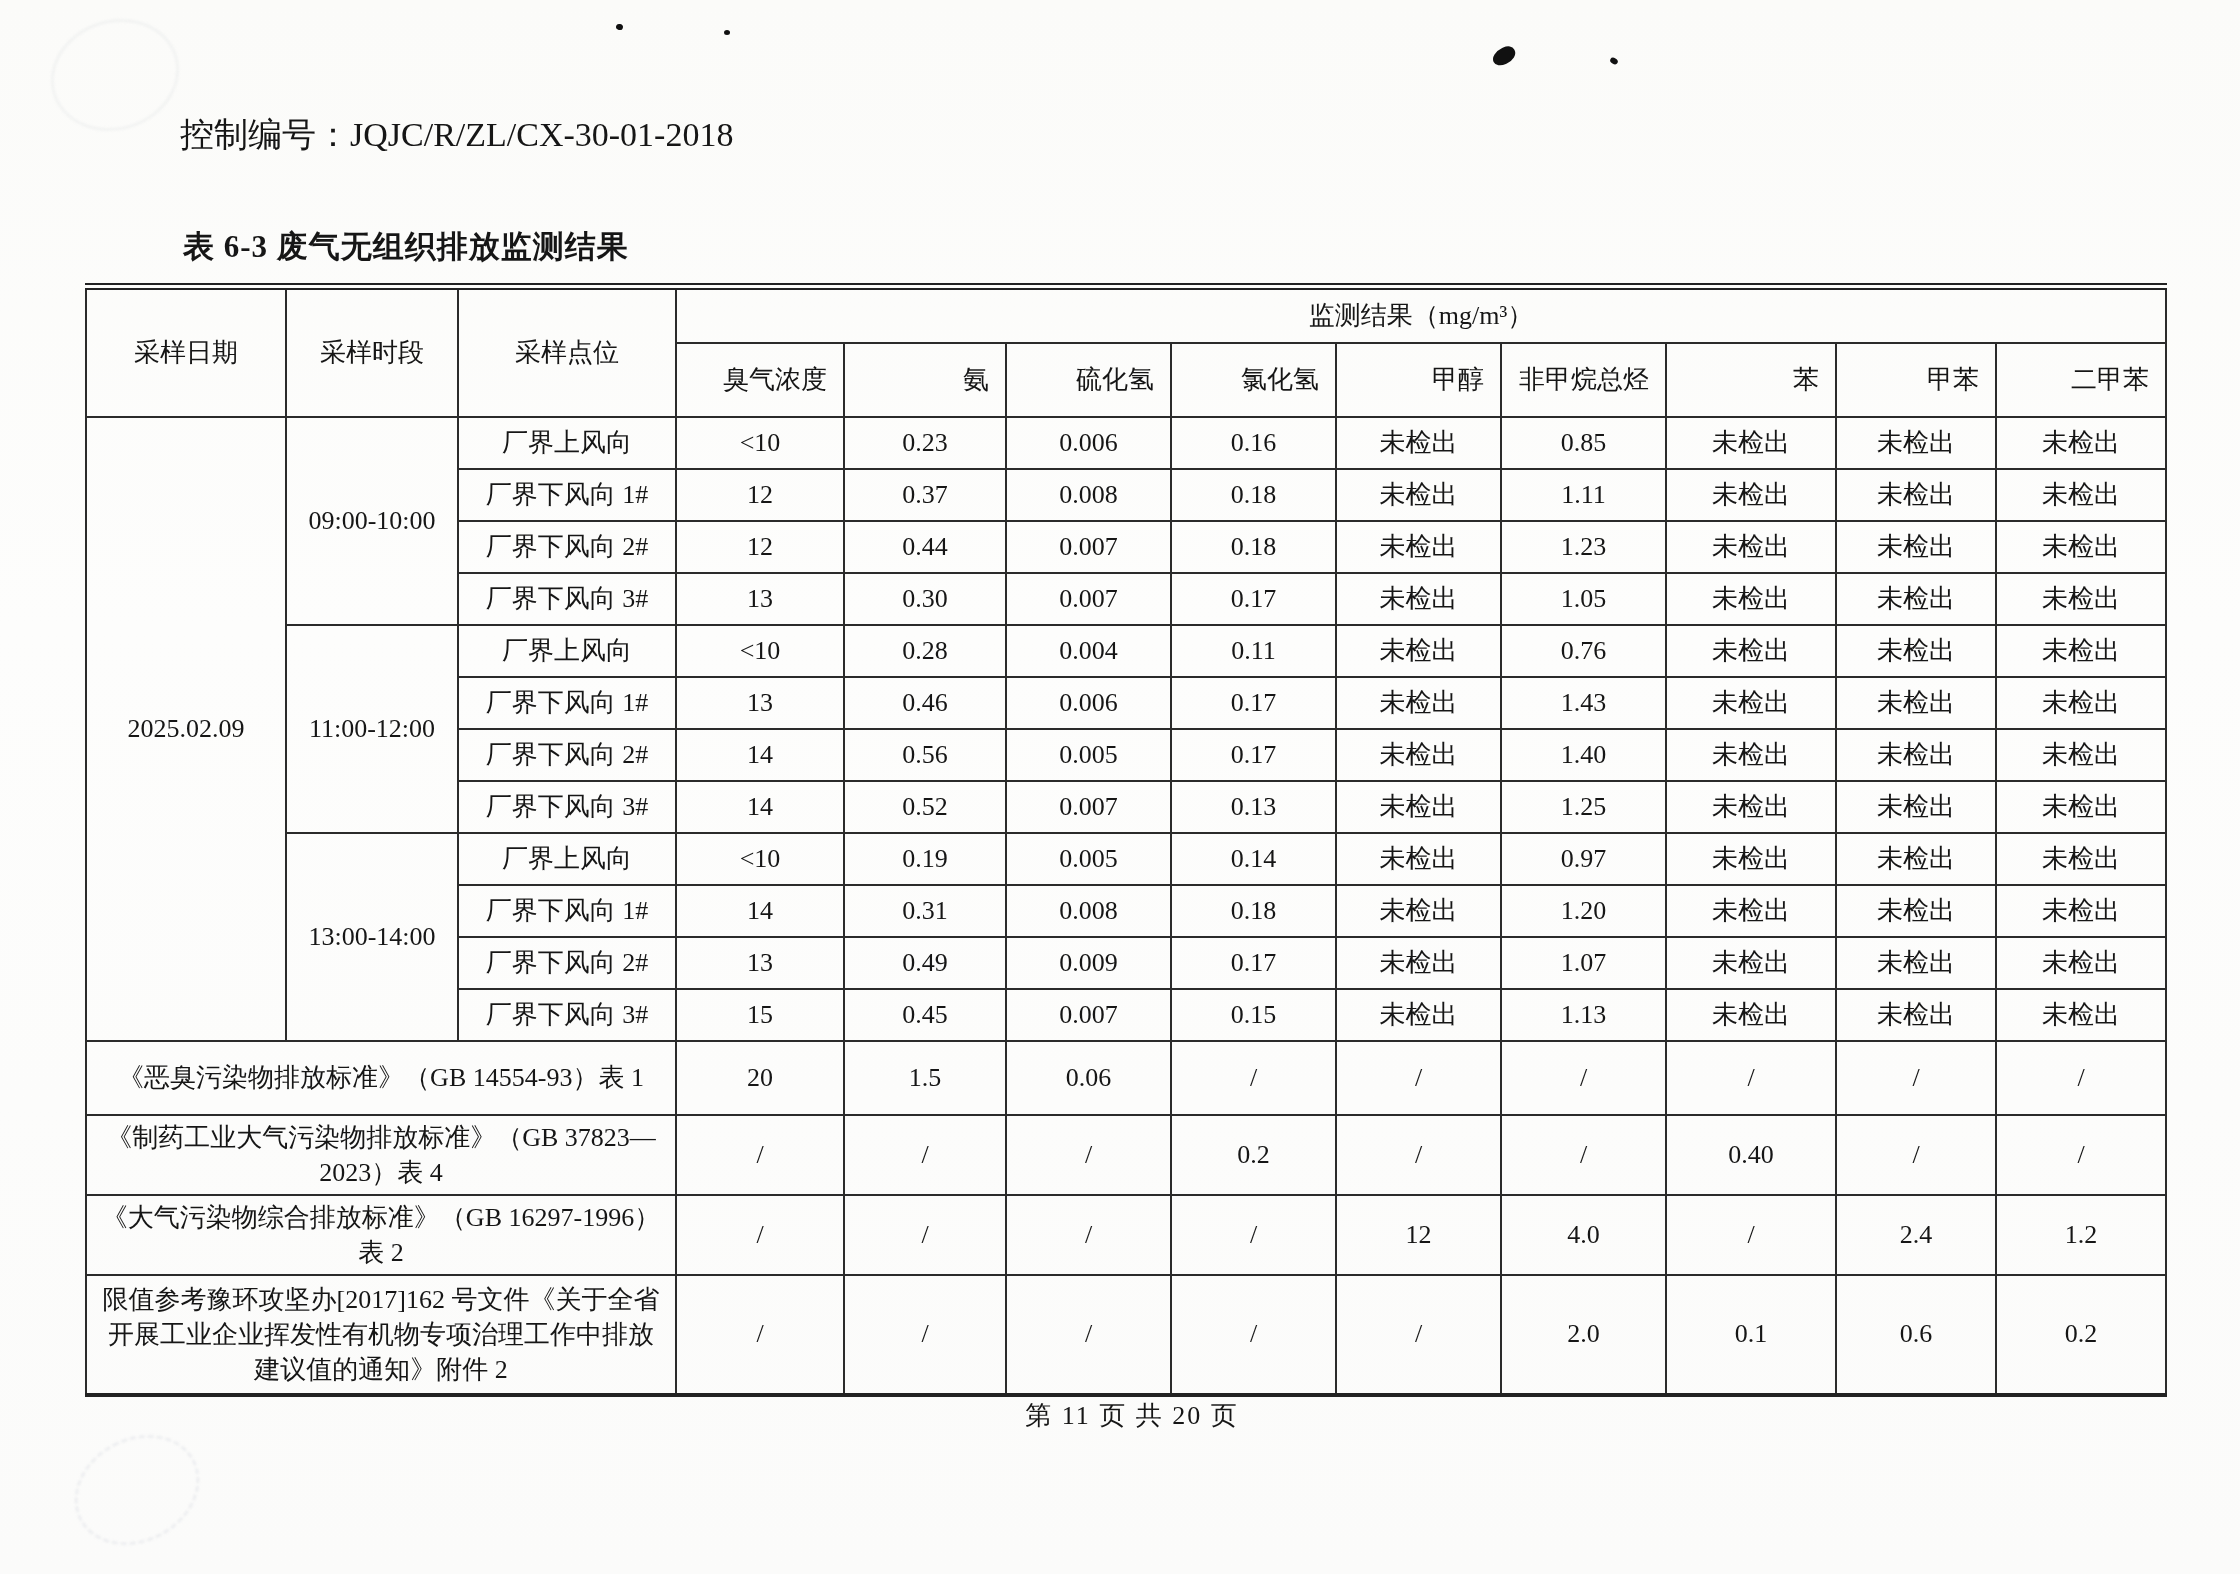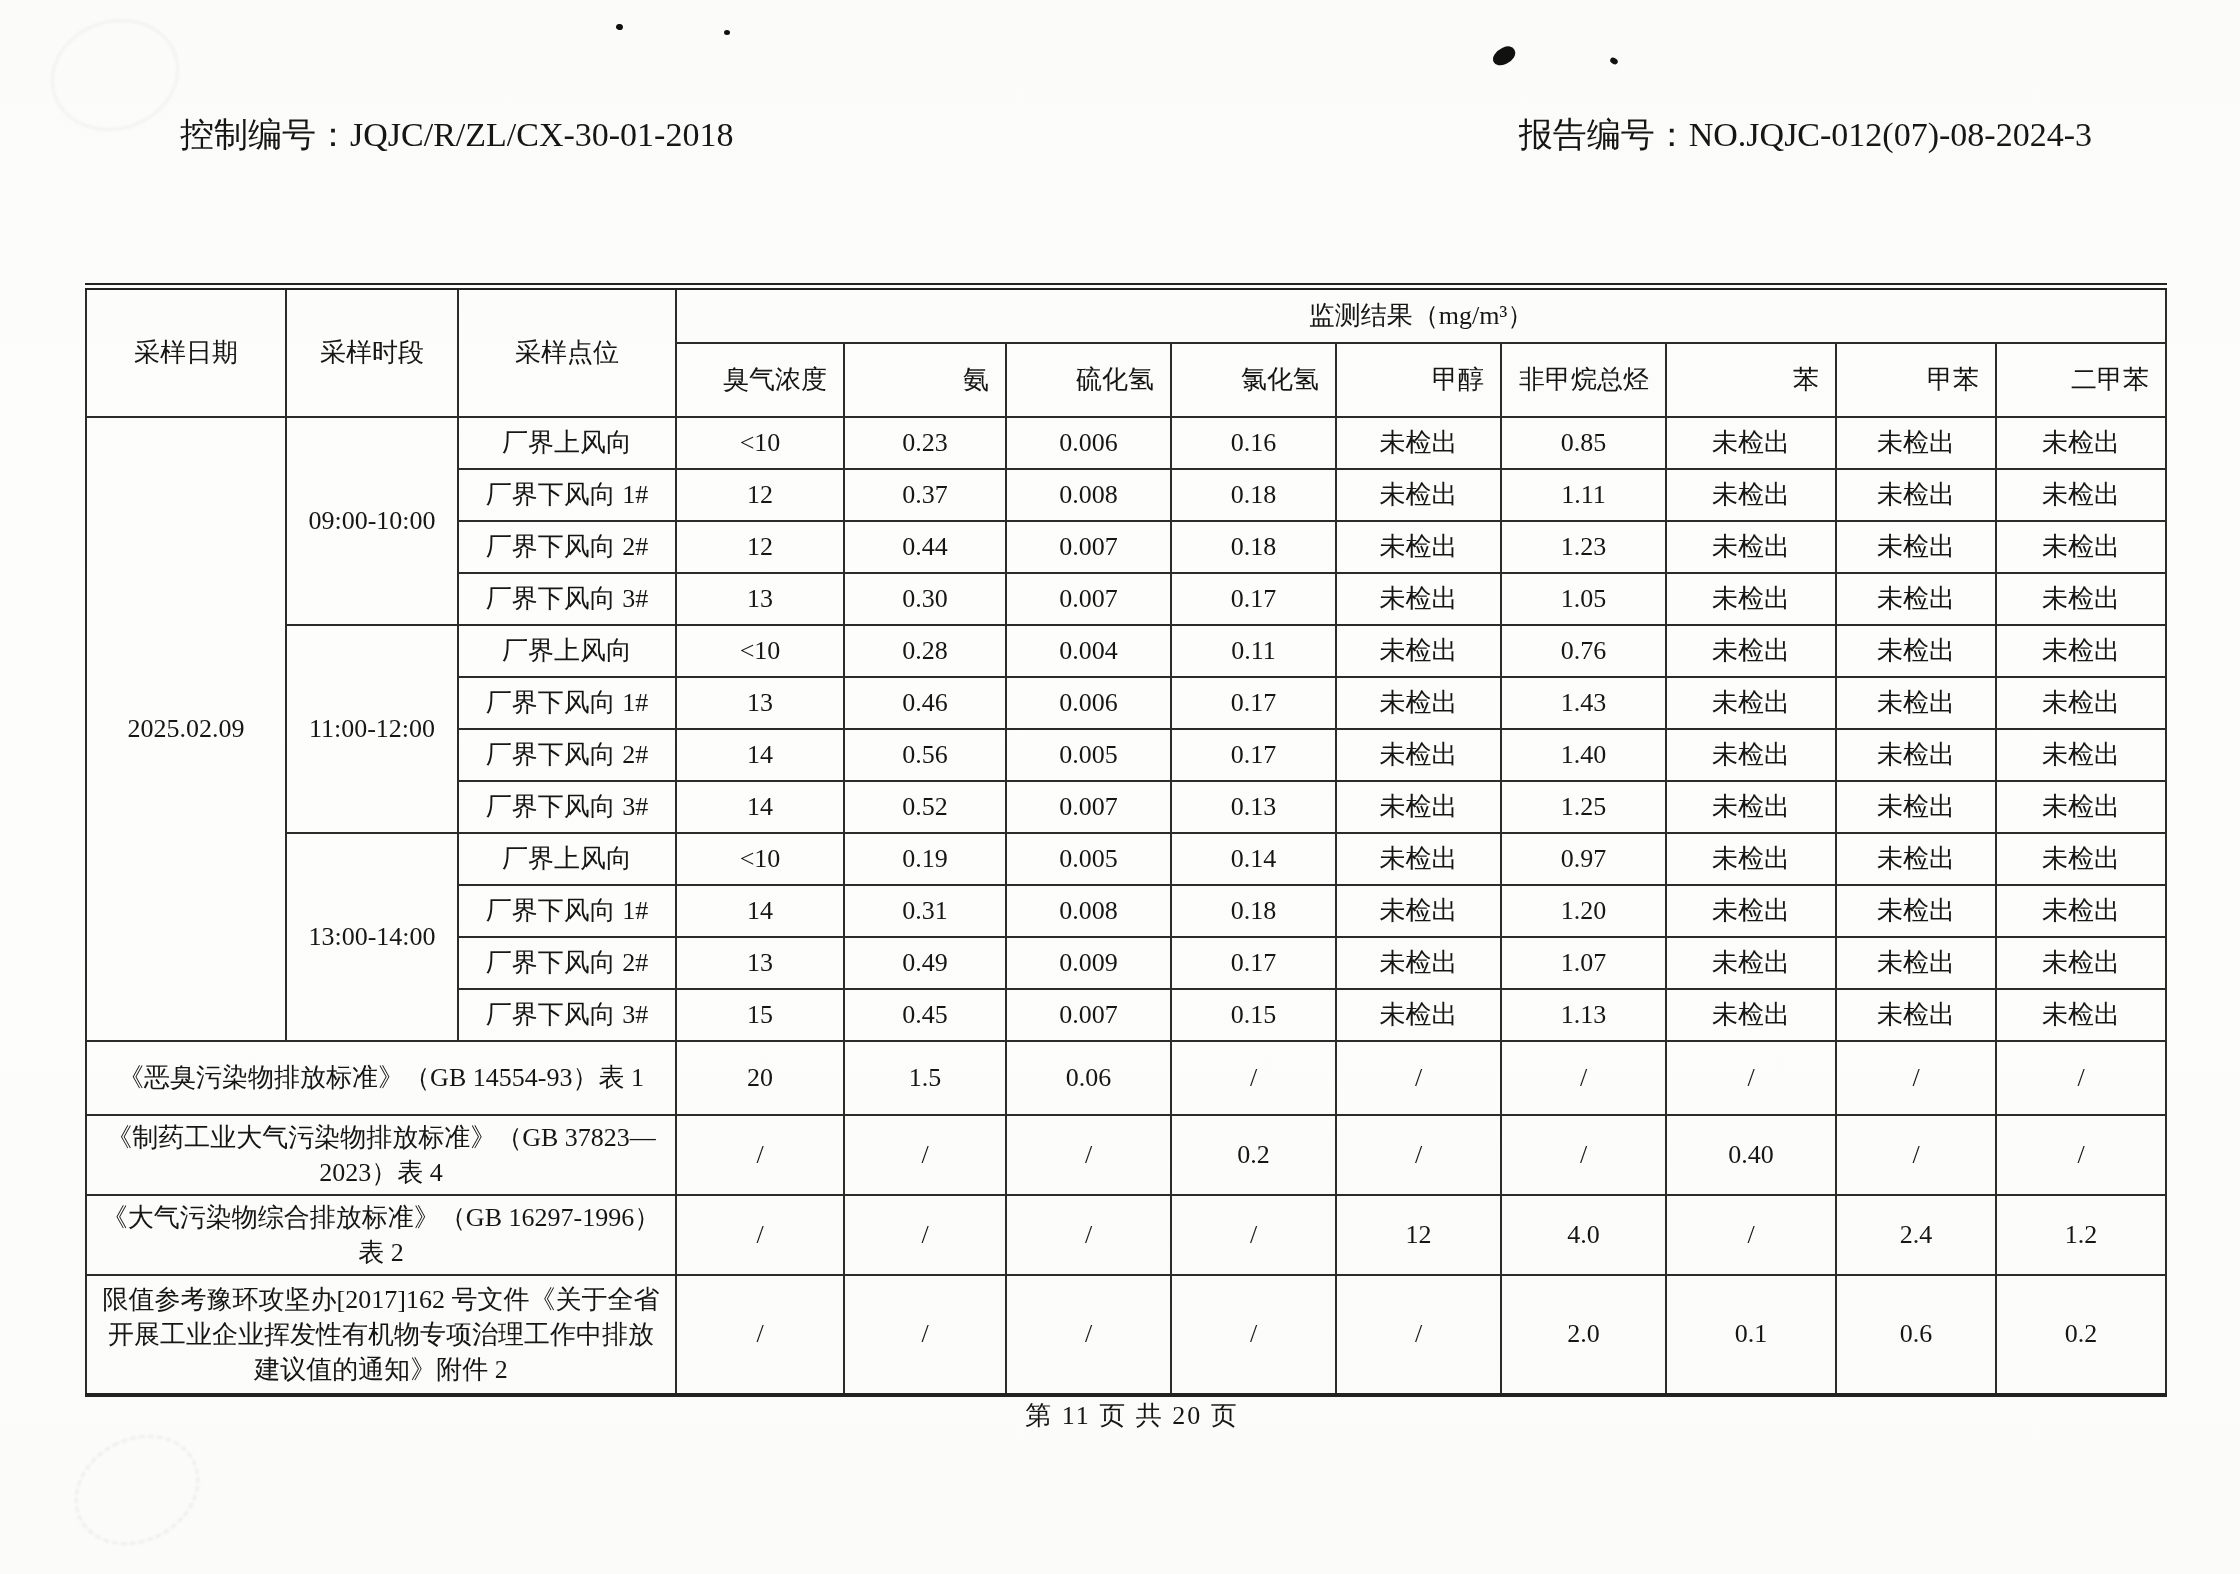--- a/index.html
+++ b/index.html
@@ -81,24 +81,24 @@
 
   <span class="speck s1"></span>
   <span class="speck s2"></span>
   <span class="speck s3"></span>
   <span class="speck s4"></span>
   <span class="smudge top-left"></span>
   <span class="smudge bottom-left"></span>
 
   <div class="meta-row">
     <div class="meta-left"><span>控制编号：</span><span>JQJC/R/ZL/CX-30-01-2018</span></div>
-    <div class="meta-right"><span>报告编号：</span><span>NO.JQJC-012(07)-08-2024-3</span></div>
   </div>
 
 
+  <div class="table-caption">表 6-3  废气无组织排放监测结果</div>
 
   <table class="report-table">
     <colgroup>
       <col style="width:200px">
         <col style="width:172px">
         <col style="width:218px">
       <col style="width:168px">
         <col style="width:162px">
         <col style="width:165px">
       <col style="width:165px">

